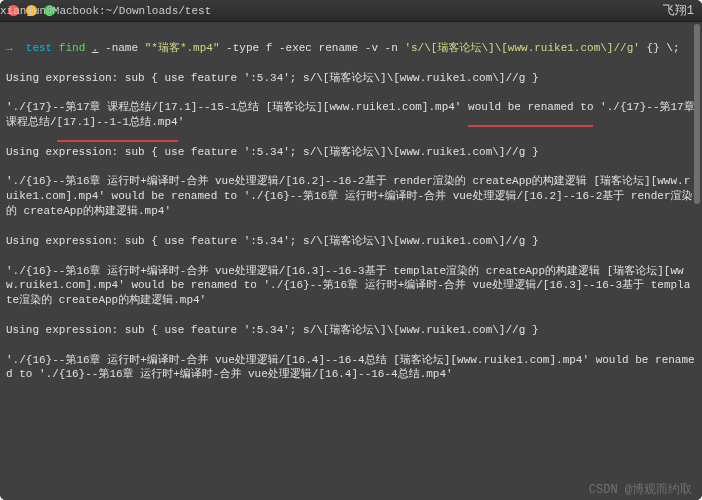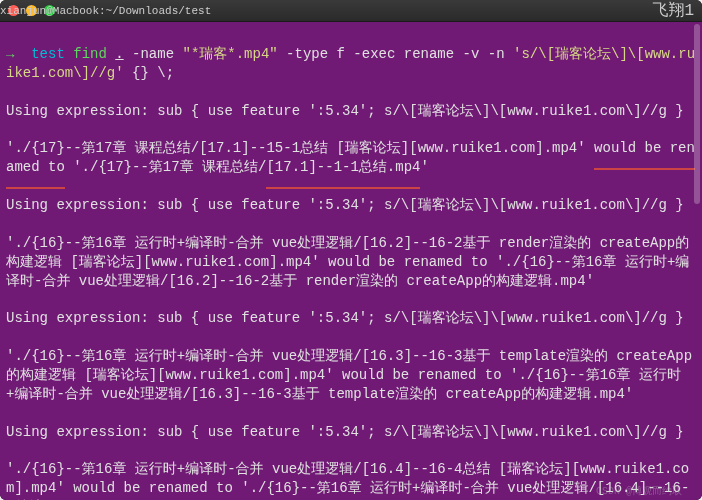--- a/index.html
+++ b/index.html
@@ -45,28 +45,28 @@
       left: 0; right: 16px;
       text-align: left;
       color: #ccc;
       font-size: 11px;
       pointer-events: none;
     }
     .status-right {
       position: absolute;
       right: 8px;
       color: #ccc;
-      font-size: 16px;
+      font-size: 12px;
     }
     .terminal {
-      background: #701a75;
+      background: #404040;
       color: #c5c5c5;
       padding: 4px 6px;
       line-height: 1.35;
-      font-size: 14px;
+      font-size: 11px;
       height: calc(100% - 22px);
       overflow: hidden;
       white-space: pre-wrap;
       word-break: break-all;
     }
     .line { display: block; }
     .c-white { color: #e0e0e0; }
     .c-green { color: #5fd75f; }
     .c-cyan { color: #00bcd4; }
     .c-yellow { color: #d7d787; }
@@ -77,23 +77,23 @@
     }
     .cursor {
       display: inline-block;
       width: 7px;
       height: 13px;
       background: #c5c5c5;
       vertical-align: text-bottom;
     }
     .watermark {
       position: absolute;
-      right: 20px;
+      right: 10px;
       bottom: 2px;
-      font-size: 10px;
+      font-size: 12px;
       color: rgba(200,200,200,0.35);
       margin-top: 24px;
     }
     .scrollbar {
       position: absolute;
       right: 2px;
       top: 24px;
       width: 6px;
       height: 180px;
       background: rgba(255,255,255,0.25);

